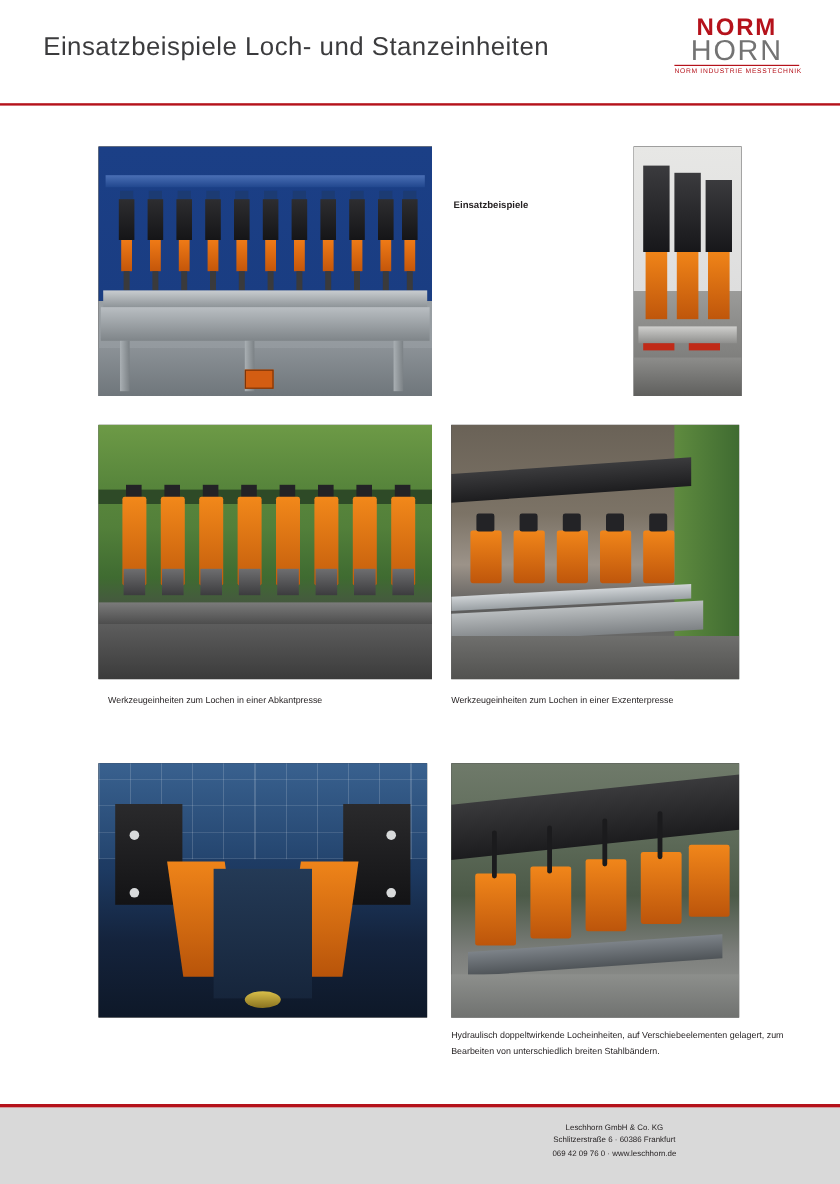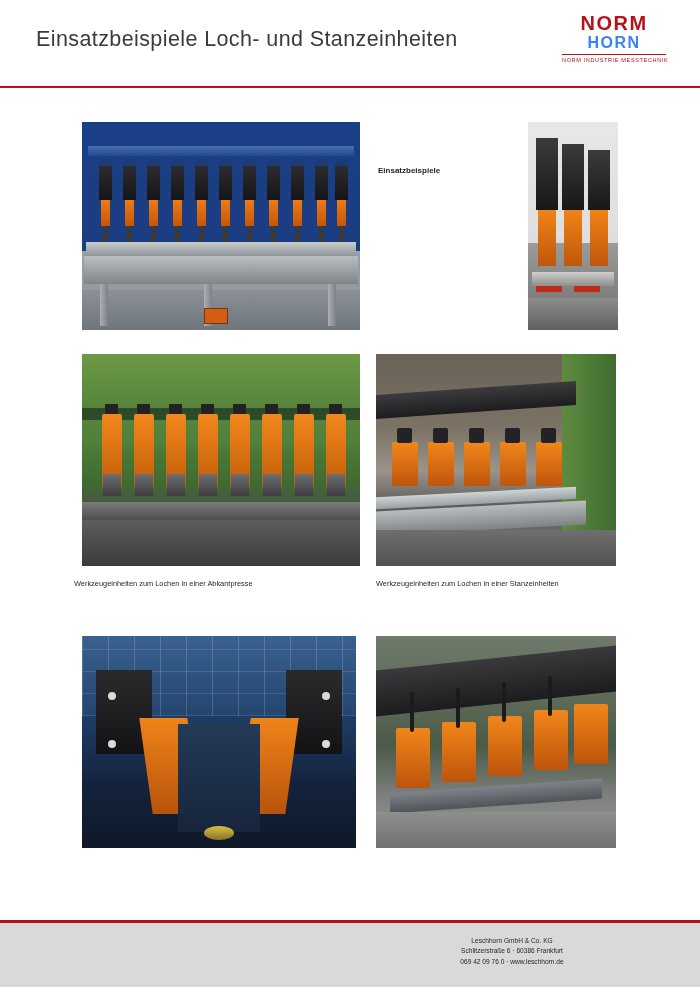--- a/index.html
+++ b/index.html
@@ -53,23 +53,23 @@
   }
   .logo-top {
     color: #b5121b;
     font-size: 20px;
     font-weight: bold;
     letter-spacing: 1.5px;
     line-height: 19px;
     font-family: "Liberation Sans", sans-serif;
   }
   .logo-bottom {
-    color: #3b82f6;
-    font-size: 16px;
-    font-weight: bold;
+    color: #737373;
+    font-size: 24px;
+    font-weight: normal;
     letter-spacing: 1.5px;
     line-height: 19px;
     font-family: "Liberation Sans", sans-serif;
   }
   .logo-rule {
     width: 100%;
     height: 1px;
     background: #b5121b;
     margin: 2px 0 2px 0;
   }
@@ -190,21 +190,21 @@
   
   #photo-hydraulisch { left: 376px; top: 636px; width: 240px; height: 212px; }
   .p6-bg { position:absolute; inset:0; background:linear-gradient(180deg,#6f7a6a 0%,#5d6a58 30%,#4c5a48 52%,#7d7f7c 75%,#9a9c99 100%); }
   .p6-beam { position:absolute; left:0; top:22px; width:240px; height:46px; background:linear-gradient(180deg,#3a3a3c,#1c1c1e); transform:skewY(-6deg); }
   .p6-unit { position:absolute; width:34px; height:60px; background:linear-gradient(180deg,#f1861a,#bc550b); border-radius:2px; }
   .p6-bar { position:absolute; left:14px; top:150px; width:212px; height:20px; background:linear-gradient(180deg,#7d8389,#4f5458); transform:skewY(-4deg); }
   .p6-floor { position:absolute; left:0; top:176px; width:240px; height:36px; background:linear-gradient(180deg,#8d8f8c,#707270); }
   .p6-hose { position:absolute; background:#1b1b1d; border-radius:3px; }
 
   
-  #caption-abkantpresse { left: 74px; top: 578px; width: 280px; }
+  #caption-abkantpresse { left: 90px; top: 578px; width: 280px; }
   #caption-exzenterpresse { left: 376px; top: 578px; width: 260px; }
   #caption-pneumatisch { left: 82px; top: 857px; width: 270px; }
   #caption-hydraulisch { left: 376px; top: 857px; width: 290px; }
 
   
   .footer-rule {
     position: absolute;
     left: 0;
     top: 920px;
     width: 700px;
@@ -440,21 +440,22 @@
     <div class="p6-unit" style="left:198px; top:68px;"></div>
     <div class="p6-hose" style="left:34px;  top:56px; width:4px; height:40px;"></div>
     <div class="p6-hose" style="left:80px;  top:52px; width:4px; height:40px;"></div>
     <div class="p6-hose" style="left:126px; top:46px; width:4px; height:40px;"></div>
     <div class="p6-hose" style="left:172px; top:40px; width:4px; height:40px;"></div>
     <div class="p6-bar"></div>
     <div class="p6-floor"></div>
   </div>
 
   <div class="caption" id="caption-abkantpresse">Werkzeugeinheiten zum Lochen in einer Abkantpresse</div>
-  <div class="caption" id="caption-exzenterpresse">Werkzeugeinheiten zum Lochen in einer Stanzeinheiten</div>
+  <div class="caption" id="caption-exzenterpresse">Werkzeugeinheiten zum Lochen in einer Exzenterpresse</div>
+  <div class="caption" id="caption-hydraulisch">Hydraulisch doppeltwirkende Locheinheiten, auf Verschiebeelementen gelagert, zum Bearbeiten von unterschiedlich breiten Stahlbändern.</div>
 
   <div class="footer-rule"></div>
   <div class="footer">
     <div class="footer-text">
       <div>Leschhorn GmbH &amp; Co. KG</div>
       <div>Schlitzerstraße 6 · 60386 Frankfurt</div>
       <div>069 42 09 76 0 · www.leschhorn.de</div>
     </div>
   </div>
 

